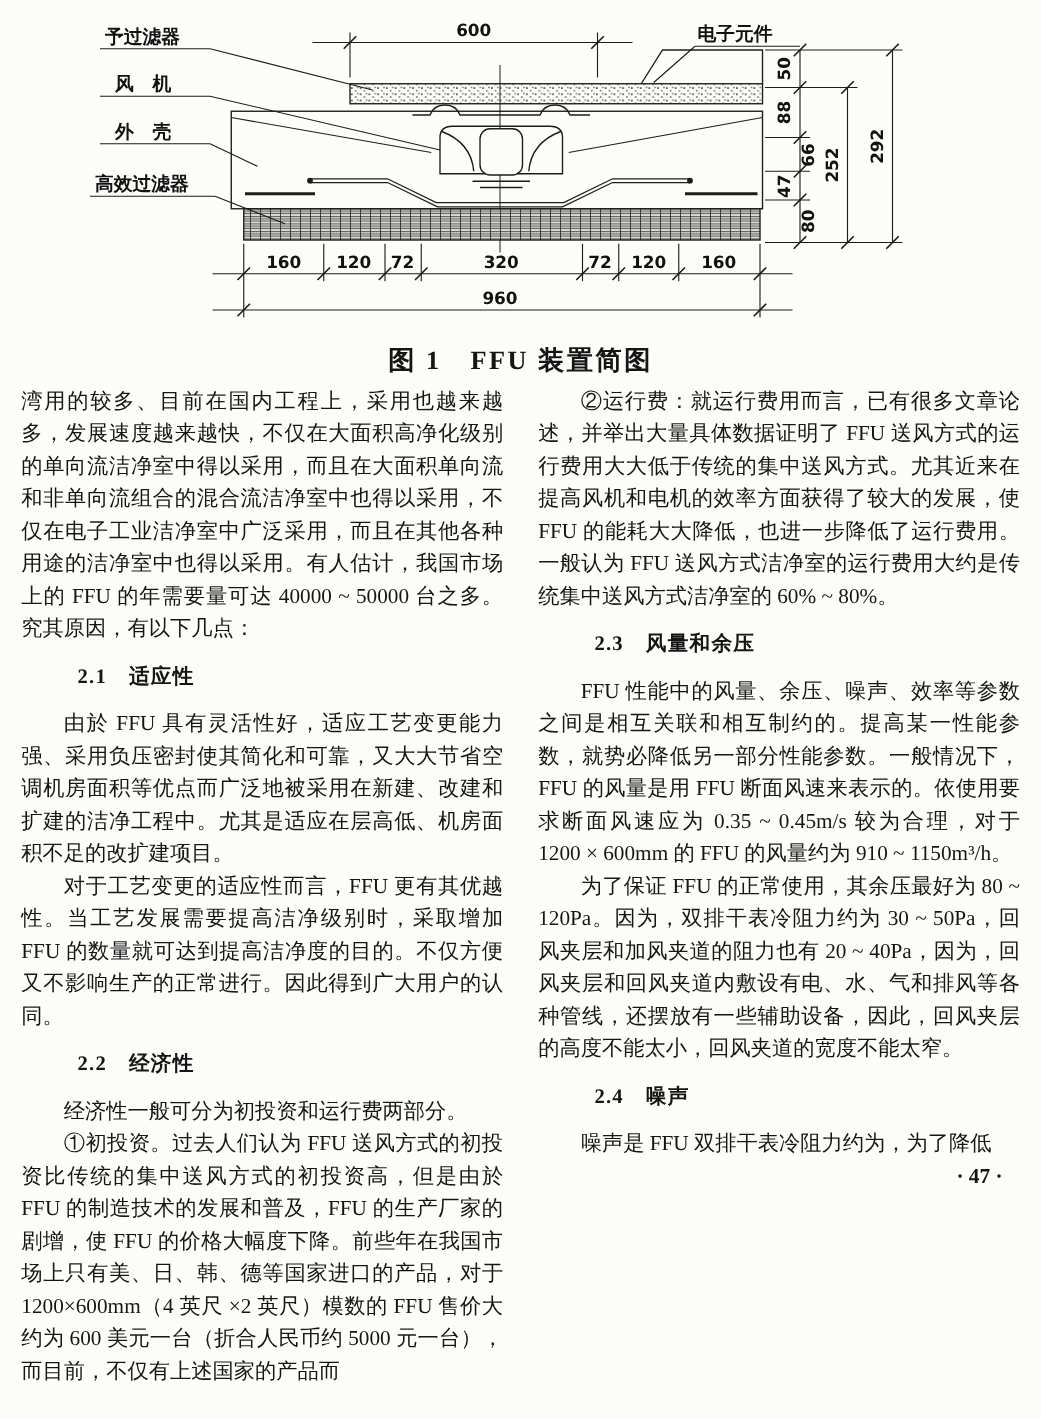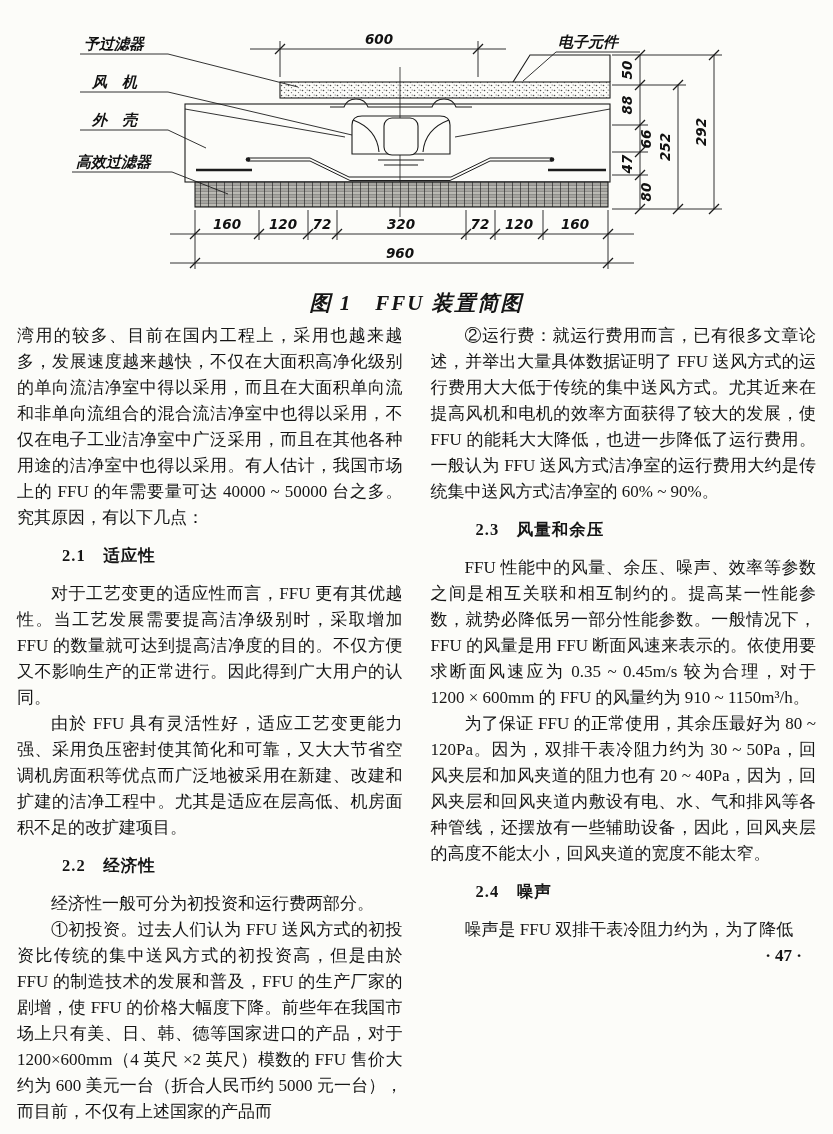--- a/index.html
+++ b/index.html
@@ -7,21 +7,21 @@
   .page{
     position:relative;
     width:833px;height:1134px;
     margin:0 auto;
     background:#fcfcf9;
     color:#151515;
     font-family:"Liberation Serif","DejaVu Serif",serif;
     overflow:hidden;
   }
   
-  .figure{padding-top:19px;font-style:italic;}
+  .figure{padding-top:4px;}
   .figure svg{display:block;}
   .fig-caption{
     text-align:center;
     font-size:21px;
     font-weight:bold;
     letter-spacing:2px;
     margin-top:2px;
   }
   svg .lbl{
     font-family:"Liberation Serif","DejaVu Serif",serif;
@@ -167,28 +167,28 @@
       <text class="dim" text-anchor="middle" transform="translate(670,128) rotate(-90)">252</text>
       <text class="dim" text-anchor="middle" transform="translate(706,113) rotate(-90)">292</text>
     </svg>
     <div class="fig-caption">图 1　FFU 装置简图</div>
   </div>
 
   <div class="columns">
     <div class="col">
       <p class="cont">湾用的较多、目前在国内工程上，采用也越来越多，发展速度越来越快，不仅在大面积高净化级别的单向流洁净室中得以采用，而且在大面积单向流和非单向流组合的混合流洁净室中也得以采用，不仅在电子工业洁净室中广泛采用，而且在其他各种用途的洁净室中也得以采用。有人估计，我国市场上的 FFU 的年需要量可达 40000 ~ 50000 台之多。究其原因，有以下几点：</p>
       <div class="sec-h">2.1　适应性</div>
+      <p>由於 FFU 具有灵活性好，适应工艺变更能力强、采用负压密封使其简化和可靠，又大大节省空调机房面积等优点而广泛地被采用在新建、改建和扩建的洁净工程中。尤其是适应在层高低、机房面积不足的改扩建项目。</p>
       <p>对于工艺变更的适应性而言，FFU 更有其优越性。当工艺发展需要提高洁净级别时，采取增加 FFU 的数量就可达到提高洁净度的目的。不仅方便又不影响生产的正常进行。因此得到广大用户的认同。</p>
-      <p>由於 FFU 具有灵活性好，适应工艺变更能力强、采用负压密封使其简化和可靠，又大大节省空调机房面积等优点而广泛地被采用在新建、改建和扩建的洁净工程中。尤其是适应在层高低、机房面积不足的改扩建项目。</p>
       <div class="sec-h">2.2　经济性</div>
       <p>经济性一般可分为初投资和运行费两部分。</p>
       <p>①初投资。过去人们认为 FFU 送风方式的初投资比传统的集中送风方式的初投资高，但是由於 FFU 的制造技术的发展和普及，FFU 的生产厂家的剧增，使 FFU 的价格大幅度下降。前些年在我国市场上只有美、日、韩、德等国家进口的产品，对于 1200×600mm（4 英尺 ×2 英尺）模数的 FFU 售价大约为 600 美元一台（折合人民币约 5000 元一台），而目前，不仅有上述国家的产品而</p>
     </div>
     <div class="col">
-      <p>②运行费：就运行费用而言，已有很多文章论述，并举出大量具体数据证明了 FFU 送风方式的运行费用大大低于传统的集中送风方式。尤其近来在提高风机和电机的效率方面获得了较大的发展，使 FFU 的能耗大大降低，也进一步降低了运行费用。一般认为 FFU 送风方式洁净室的运行费用大约是传统集中送风方式洁净室的 60% ~ 90%。</p>
+      <p>②运行费：就运行费用而言，已有很多文章论述，并举出大量具体数据证明了 FFU 送风方式的运行费用大大低于传统的集中送风方式。尤其近来在提高风机和电机的效率方面获得了较大的发展，使 FFU 的能耗大大降低，也进一步降低了运行费用。一般认为 FFU 送风方式洁净室的运行费用大约是传统集中送风方式洁净室的 60% ~ 80%。</p>
       <div class="sec-h">2.3　风量和余压</div>
       <p>FFU 性能中的风量、余压、噪声、效率等参数之间是相互关联和相互制约的。提高某一性能参数，就势必降低另一部分性能参数。一般情况下，FFU 的风量是用 FFU 断面风速来表示的。依使用要求断面风速应为 0.35 ~ 0.45m/s 较为合理，对于 1200 × 600mm 的 FFU 的风量约为 910 ~ 1150m³/h。</p>
       <p>为了保证 FFU 的正常使用，其余压最好为 80 ~ 120Pa。因为，双排干表冷阻力约为 30 ~ 50Pa，回风夹层和加风夹道的阻力也有 20 ~ 40Pa，因为，回风夹层和回风夹道内敷设有电、水、气和排风等各种管线，还摆放有一些辅助设备，因此，回风夹层的高度不能太小，回风夹道的宽度不能太窄。</p>
       <div class="sec-h">2.4　噪声</div>
       <p>噪声是 FFU 双排干表冷阻力约为，为了降低</p>
       <div class="pageno">· 47 ·</div>
     </div>
   </div>
 
 </div>

